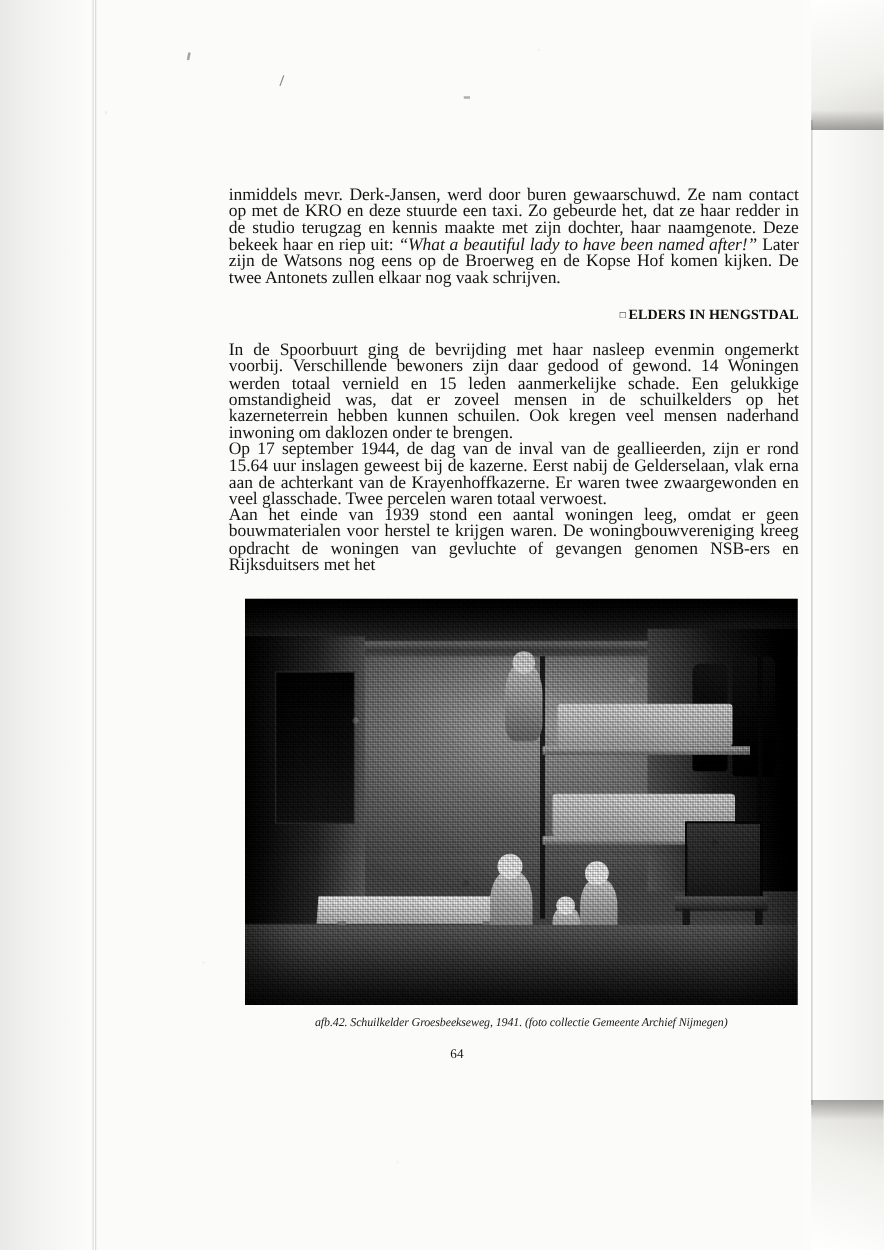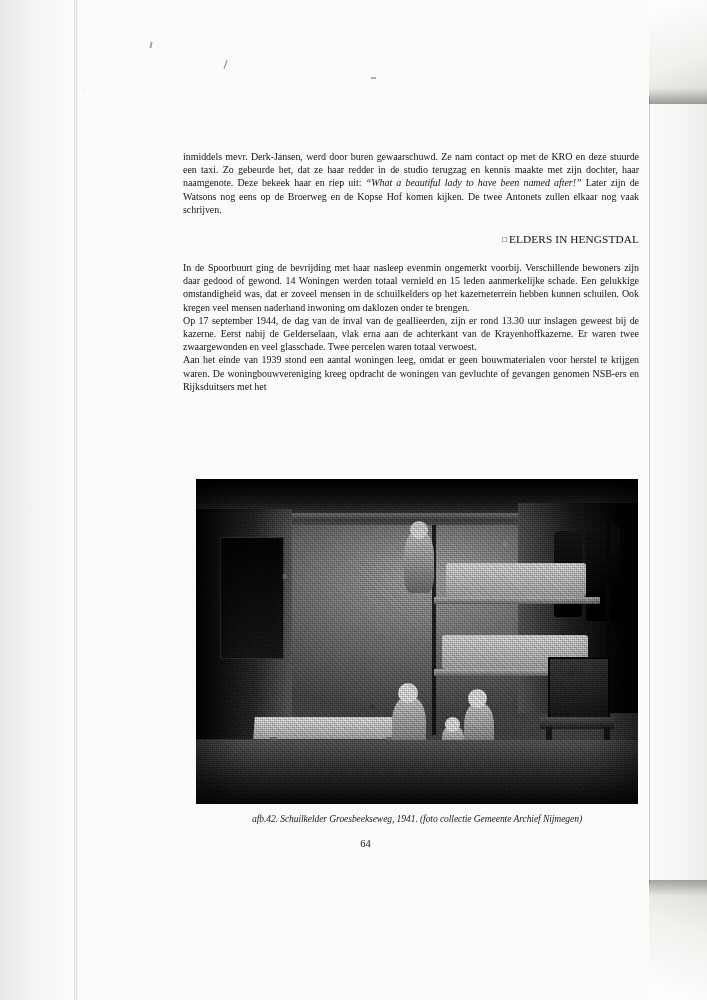--- a/index.html
+++ b/index.html
@@ -118,35 +118,35 @@
   }
 
   
   .content {
     position: absolute;
     left: 183px;
     top: 150px;
     width: 456px;
   }
   .para {
-    font-size: 10px;
+    font-size: 14px;
     line-height: 13.2px;
     color: #141414;
     text-align: justify;
     margin: 0 0 0 0;
     letter-spacing: -0.05px;
   }
   .para + .para { margin-top: 0; }
 
   .italic { font-style: italic; }
 
   .section-head {
     text-align: right;
     font-size: 11.3px;
-    font-weight: normal;
+    font-weight: bold;
     letter-spacing: 0.1px;
     color: #0f0f0f;
     margin: 17px 0 16px 0;
   }
   .section-head .sq {
     font-size: 8px;
     vertical-align: 1.5px;
     margin-right: 2px;
   }
 
@@ -354,21 +354,21 @@
     <span>inmiddels mevr. Derk-Jansen, werd door buren gewaarschuwd. Ze nam contact op met de KRO en deze stuurde een taxi. Zo gebeurde het, dat ze haar redder in de studio terugzag en kennis maakte met zijn dochter, haar naamgenote. Deze bekeek haar en riep uit:</span>
     <span class="italic">“What a beautiful lady to have been named after!”</span>
     <span>Later zijn de Watsons nog eens op de Broerweg en de Kopse Hof komen kijken. De twee Antonets zullen elkaar nog vaak schrijven.</span>
   </p>
 
   <div class="section-head">
     <span class="sq">□</span><span>ELDERS IN HENGSTDAL</span>
   </div>
 
   <p class="para">In de Spoorbuurt ging de bevrijding met haar nasleep evenmin ongemerkt voorbij. Verschillende bewoners zijn daar gedood of gewond. 14 Woningen werden totaal vernield en 15 leden aanmerkelijke schade. Een gelukkige omstandigheid was, dat er zoveel mensen in de schuilkelders op het kazerneterrein hebben kunnen schuilen. Ook kregen veel mensen naderhand inwoning om daklozen onder te brengen.</p>
-  <p class="para">Op 17 september 1944, de dag van de inval van de geallieerden, zijn er rond 13.30 uur inslagen geweest bij de kazerne. Eerst nabij de Gelderselaan, vlak erna aan de achterkant van de Krayenhoffkazerne. Er waren twee zwaargewonden en veel glasschade. Twee percelen waren totaal verwoest.</p>
+  <p class="para">Op 17 september 1944, de dag van de inval van de geallieerden, zijn er rond 15.64 uur inslagen geweest bij de kazerne. Eerst nabij de Gelderselaan, vlak erna aan de achterkant van de Krayenhoffkazerne. Er waren twee zwaargewonden en veel glasschade. Twee percelen waren totaal verwoest.</p>
   <p class="para">Aan het einde van 1939 stond een aantal woningen leeg, omdat er geen bouwmaterialen voor herstel te krijgen waren. De woningbouwvereniging kreeg opdracht de woningen van gevluchte of gevangen genomen NSB-ers en Rijksduitsers met het</p>
 </div>
 
 <div class="figure">
   <div class="photo">
     <div class="base"></div>
 
     <div class="ceiling"></div>
     <div class="beam"></div>
 

